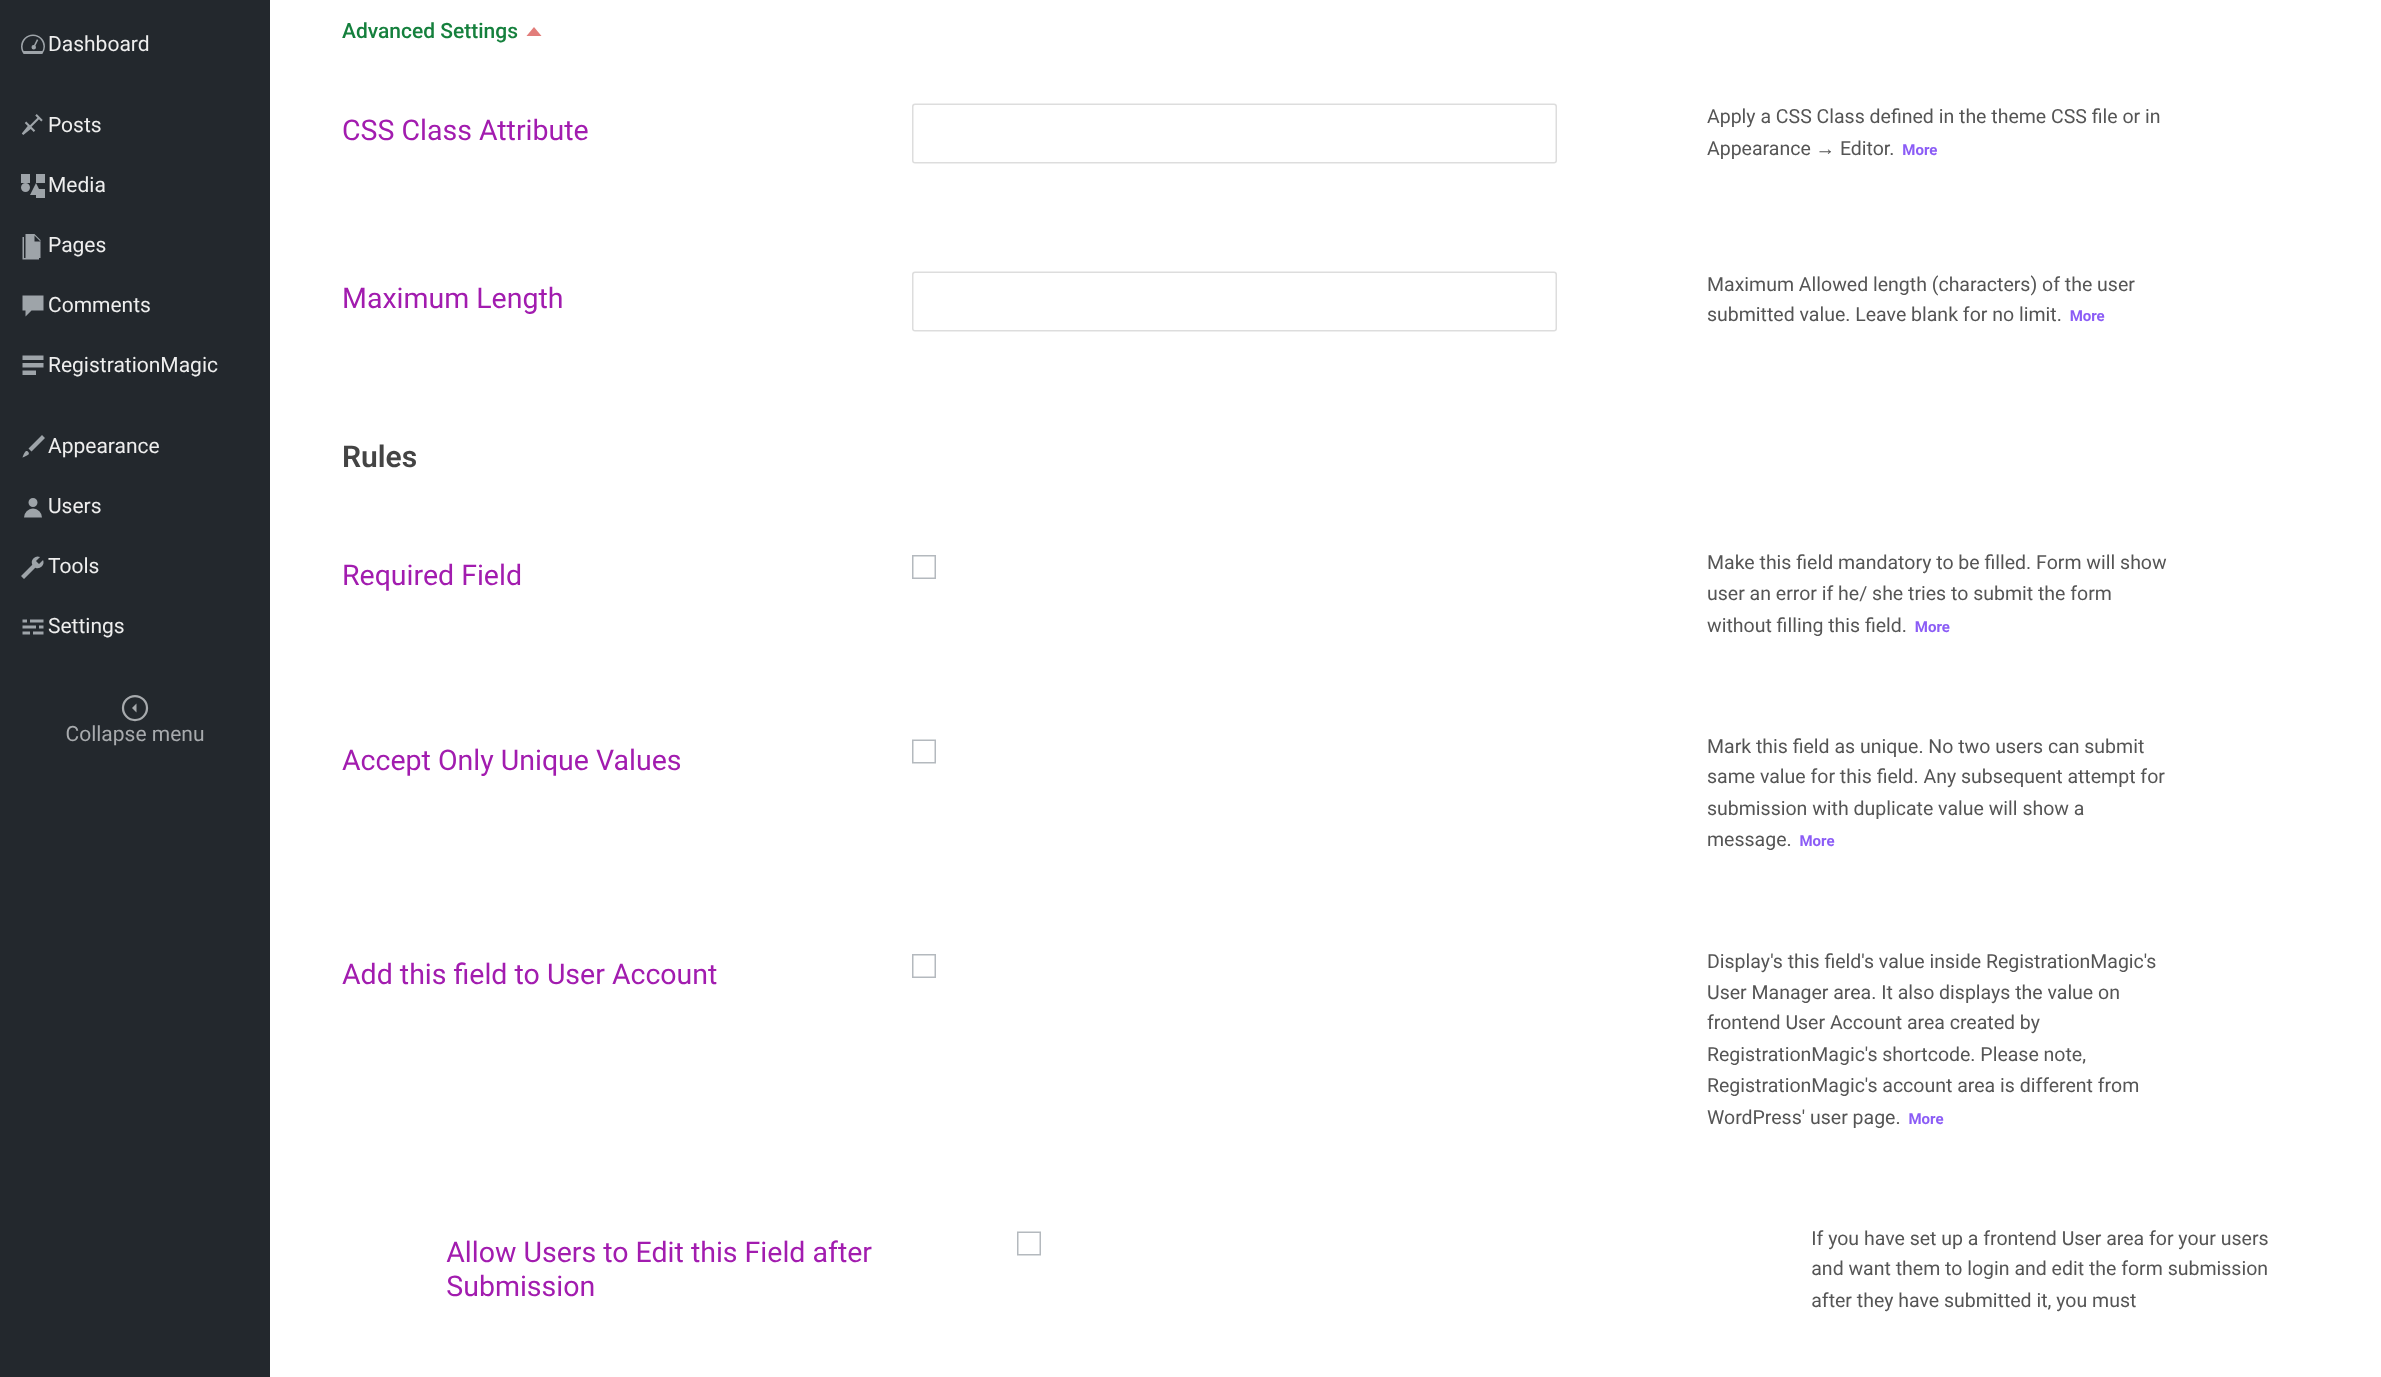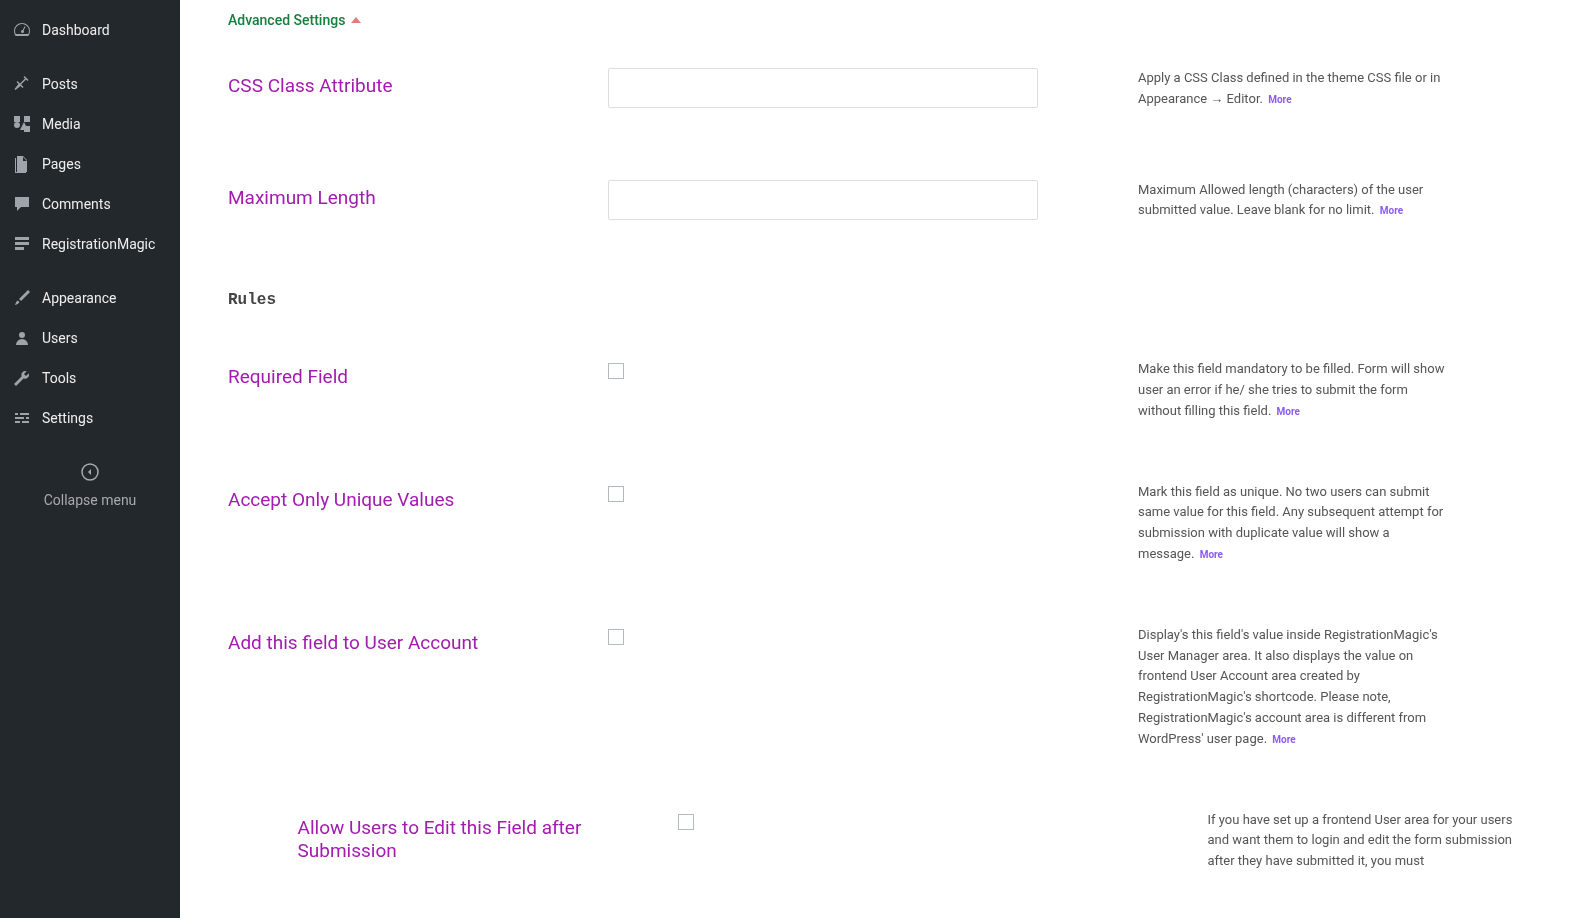--- a/index.html
+++ b/index.html
@@ -16,21 +16,20 @@
       flex-shrink: 0;
       padding-top: 10px;
     }
     .sidebar-item {
       display: flex;
       align-items: center;
       padding: 10px 12px;
       color: #eee;
       font-size: 14px;
       cursor: pointer;
-      gap: 10px;
     }
     .sidebar-gap { height: 14px; }
     .collapse-item { color: #a7aaad; flex-direction: column; }
     .menu-icon {
       width: 20px;
       height: 20px;
       display: inline-flex;
       align-items: center;
       justify-content: center;
       fill: rgba(240,246,252,0.6);
@@ -105,26 +104,25 @@
       max-width: 310px;
     }
     .more-link {
       color: #8b5cf6;
       font-size: 10px;
       cursor: pointer;
       margin-left: 2px;
       font-weight: bold;
     }
     .rules-heading {
-      font-size: 16px;
+      font-size: 20px;
       font-weight: 600;
       color: #444;
       margin-bottom: 50px;
       margin-top: 16px;
-      font-family: Liberation Mono, monospace;
     }
     .form-row-checkbox { margin-bottom: 60px; }
     .form-row-last { margin-bottom: 0; justify-content: center; }
   </style>
 </head>
 <body>
 
 <div class="sidebar">
   <div class="sidebar-item">
     <span class="menu-icon">

